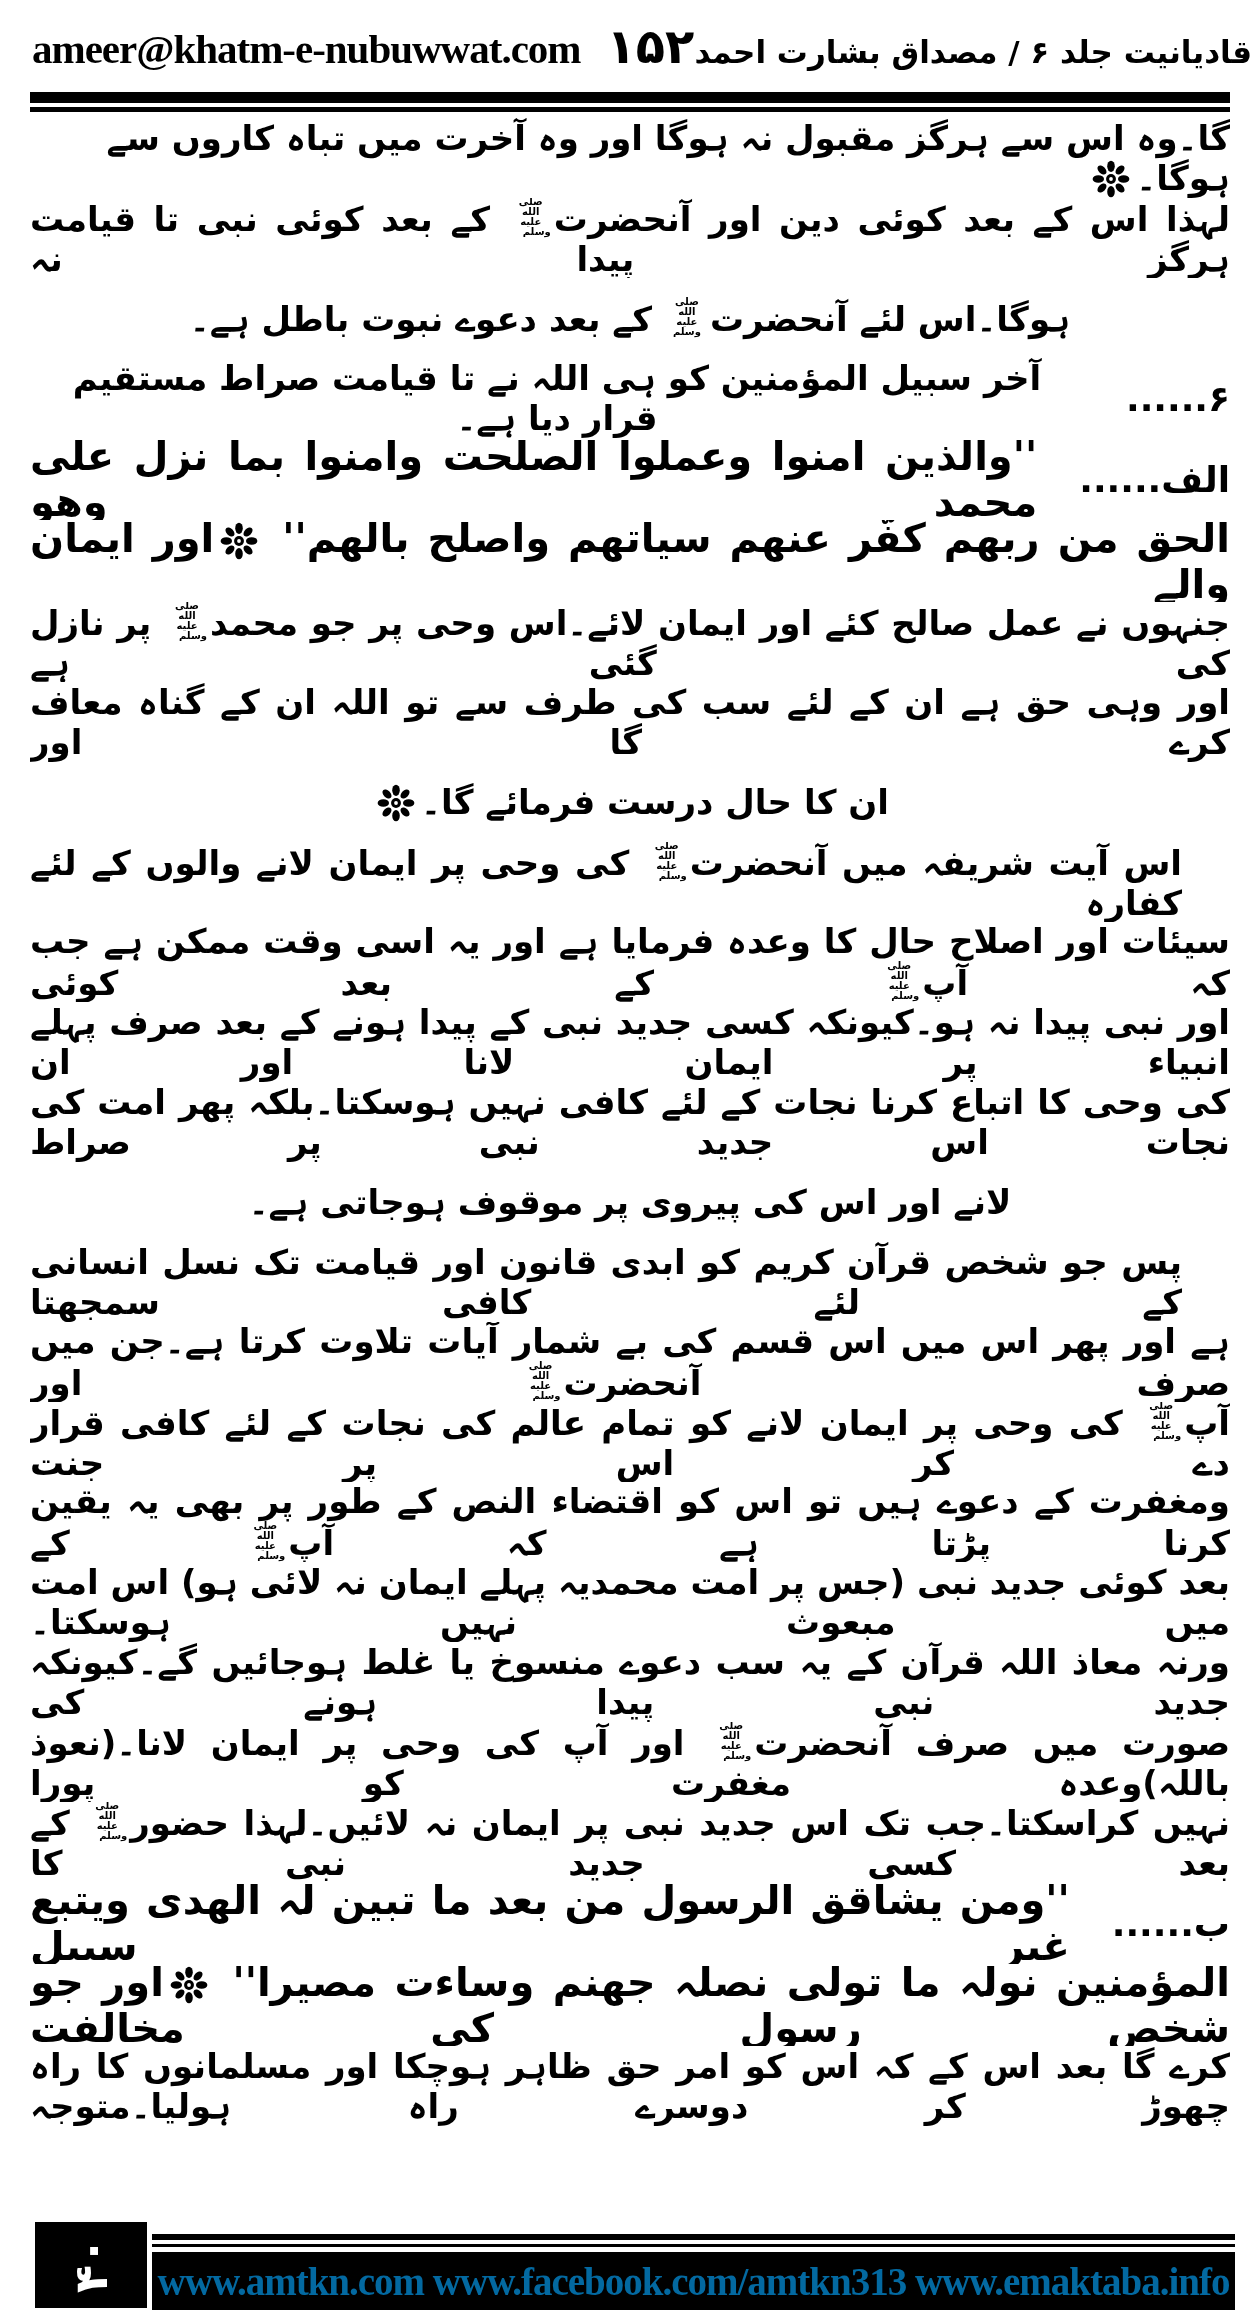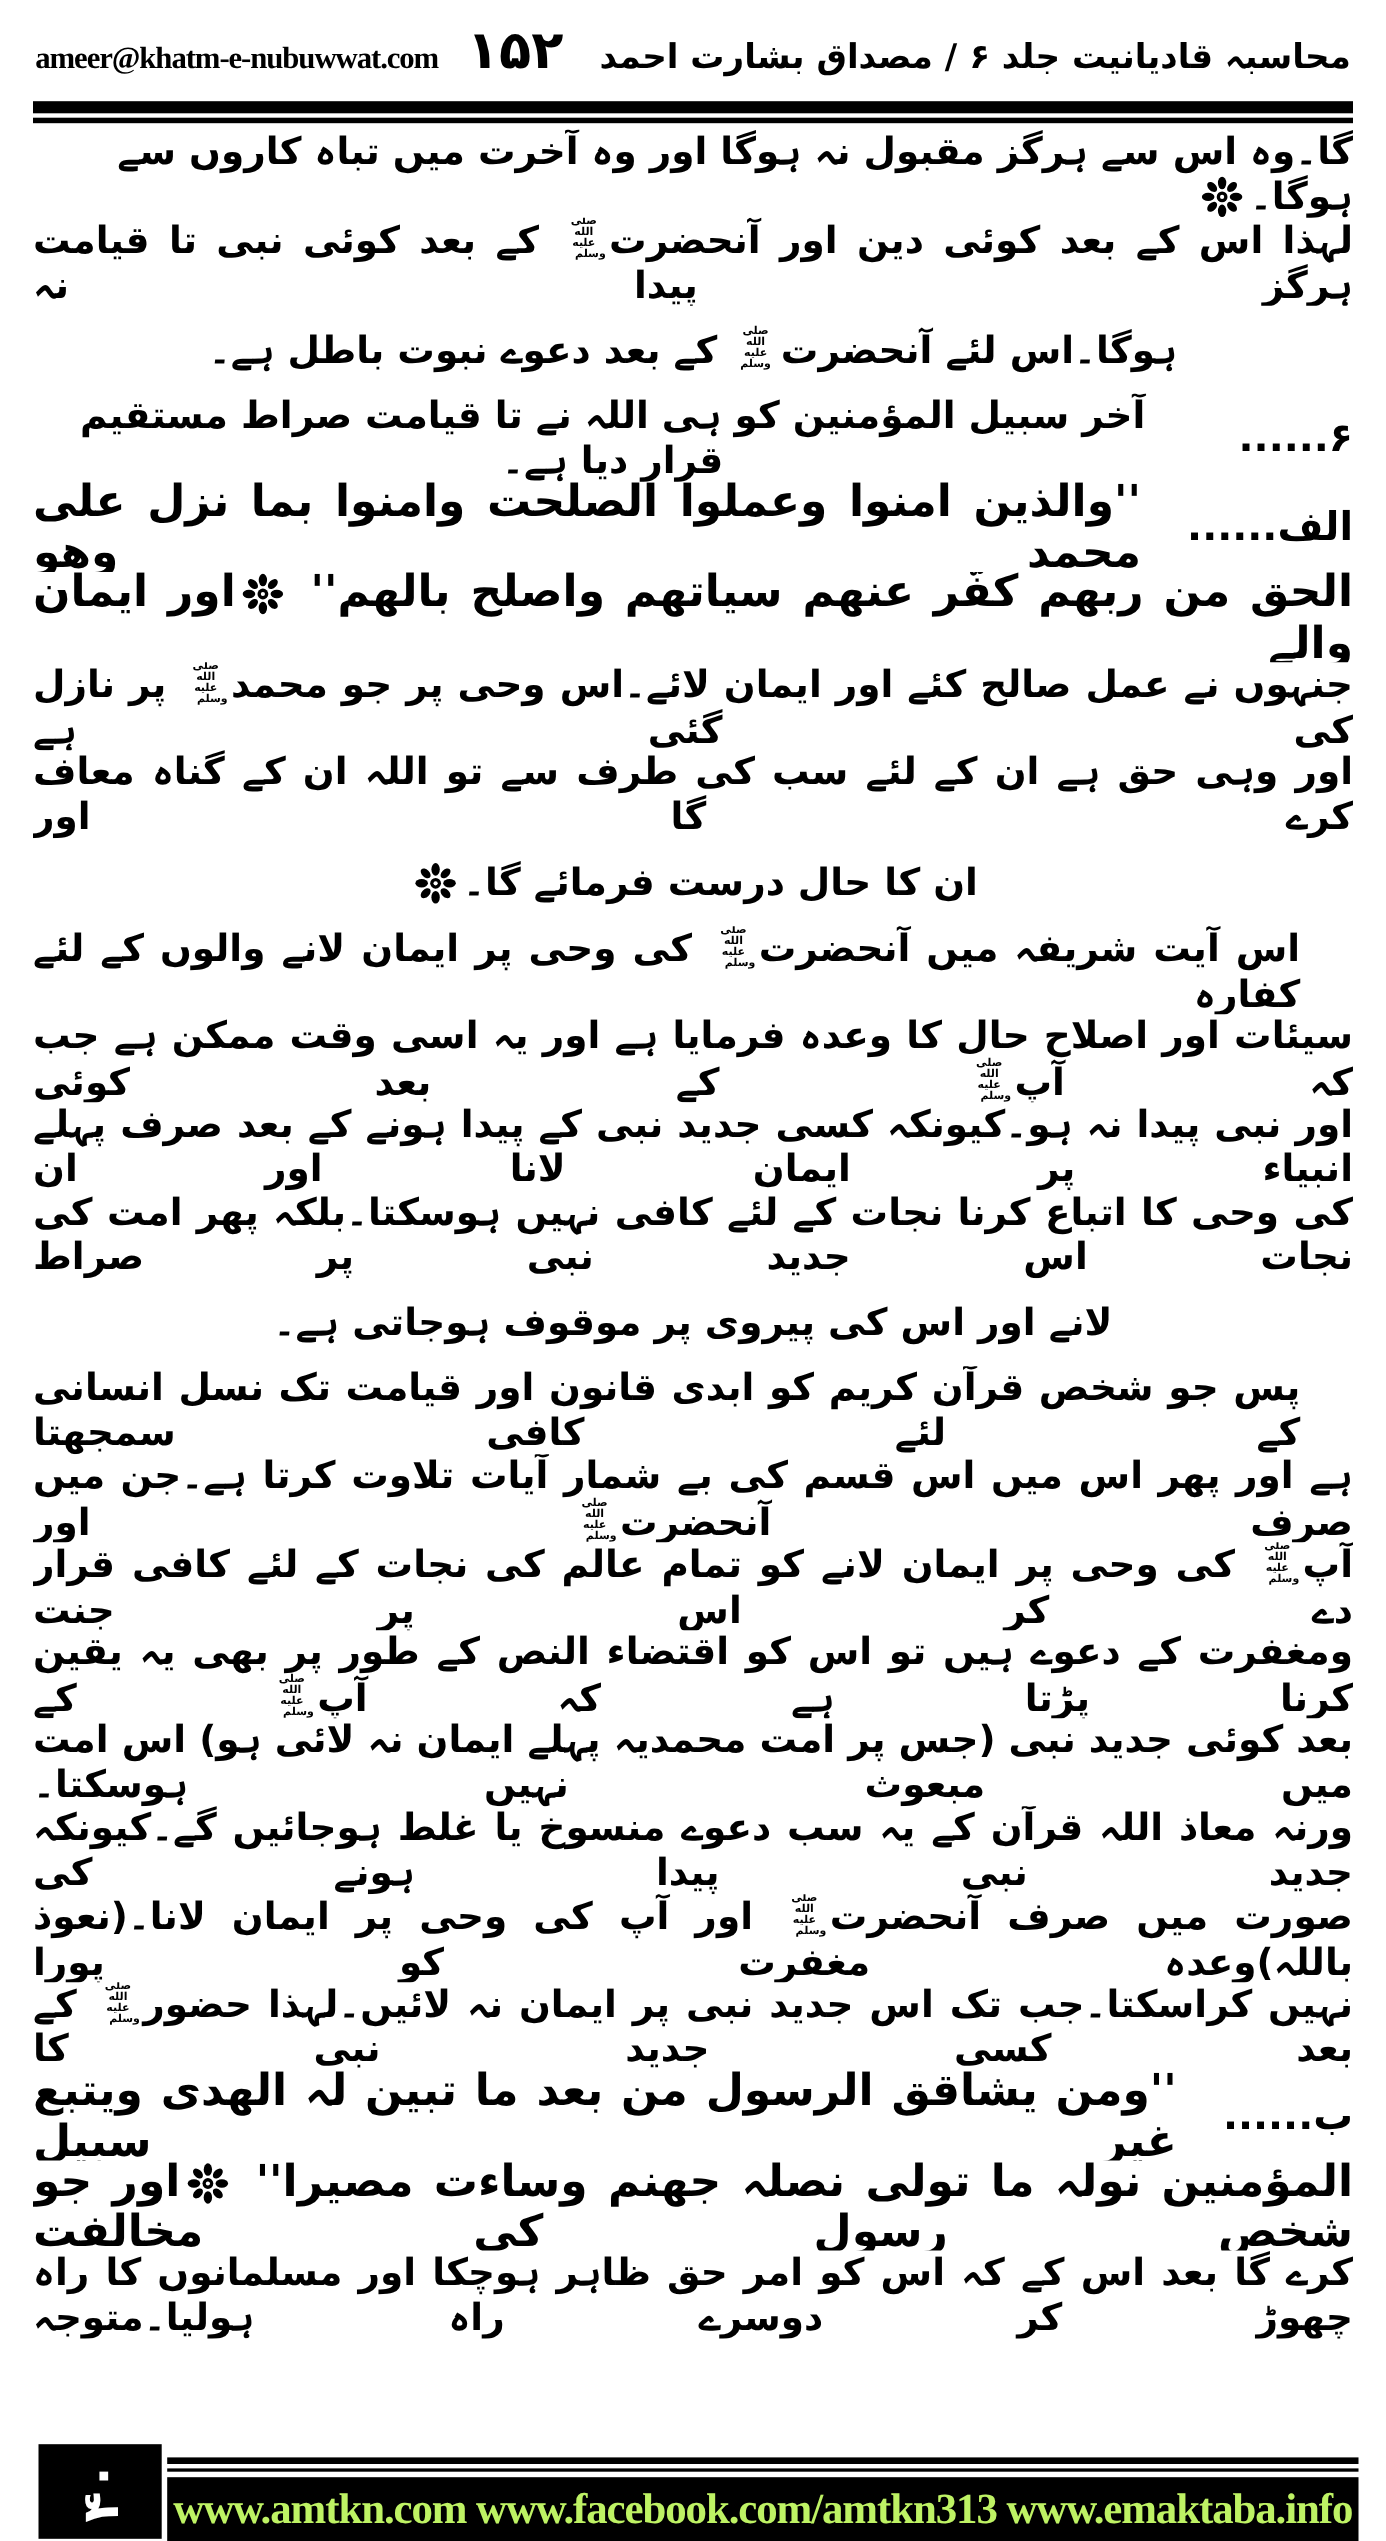--- a/index.html
+++ b/index.html
@@ -9,21 +9,21 @@
   }
   .page{position:relative;width:1260px;height:2310px;background:#fff;overflow:hidden}
 
   
   .header{
     display:flex;align-items:baseline;
     padding:18px 32px 0 32px;height:78px;box-sizing:border-box;
   }
   .email{
     font-family:"Liberation Serif",serif;font-weight:bold;
-    font-size:28px;letter-spacing:-1px;white-space:nowrap;
+    font-size:41px;letter-spacing:-1px;white-space:nowrap;
   }
   .pagenum{
     font-size:48px;font-weight:bold;margin-left:26px;white-space:nowrap;
     font-family:"DejaVu Sans",sans-serif;
   }
   .booktitle{
     margin-left:auto;direction:rtl;font-weight:bold;font-size:31px;
     white-space:nowrap;padding-top:10px;
   }
   .rule-double{margin:14px 30px 0 30px}
@@ -56,21 +56,21 @@
     position:absolute;left:35px;bottom:2px;width:112px;height:86px;
     background:#000;color:#fff;display:flex;align-items:center;justify-content:center;
   }
   .sideno span{
     display:block;transform:rotate(-90deg);font-size:46px;font-weight:bold;
   }
   .fbar{position:absolute;left:152px;right:25px;bottom:0}
   .frules .a{height:6px;background:#000}
   .frules .b{height:3px;background:#000;margin-top:4px}
   .fblack{
-    margin-top:5px;height:58px;background:#000;color:#bef264;
+    margin-top:5px;height:58px;background:#000;color:#0369a1;
     display:flex;align-items:center;justify-content:center;
     font-family:"Liberation Serif",serif;font-weight:bold;font-size:39px;
     letter-spacing:-1px;white-space:nowrap;
   }
 </style>
 </head>
 <body>
 
 <div class="page">
 

